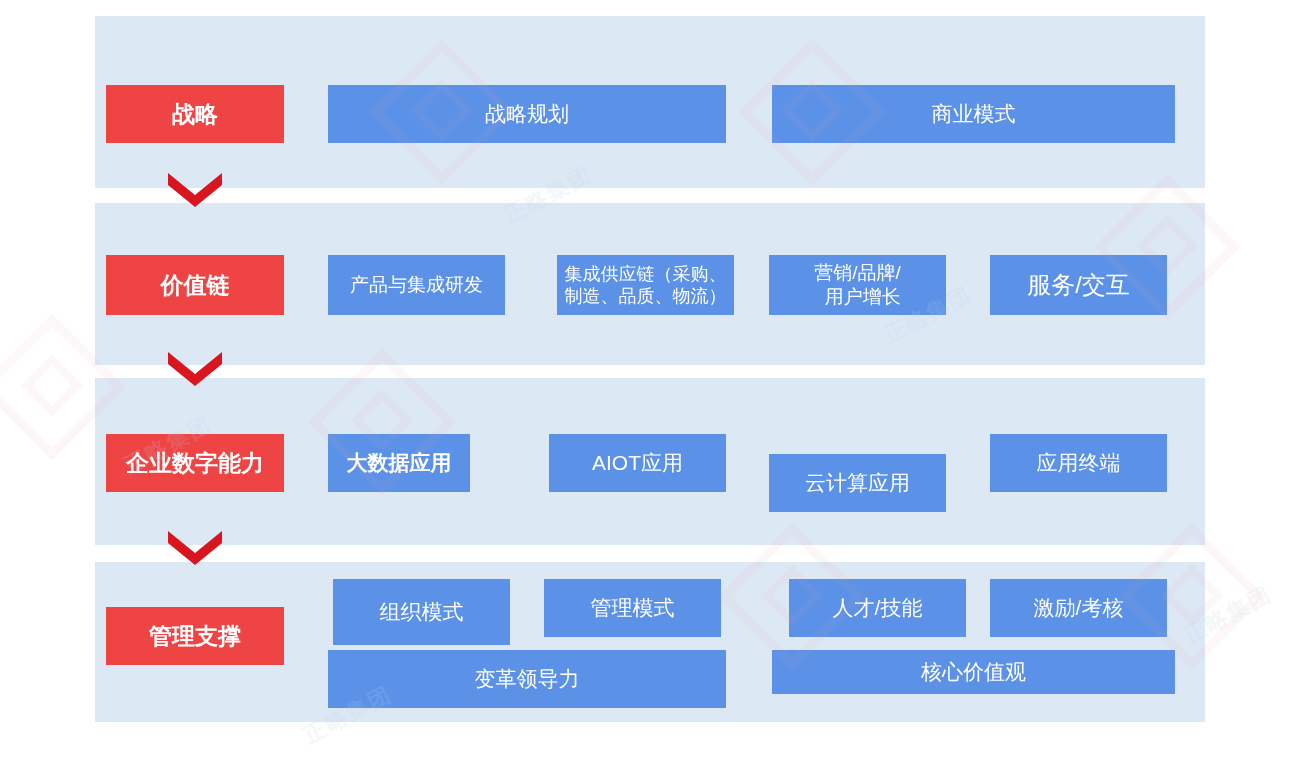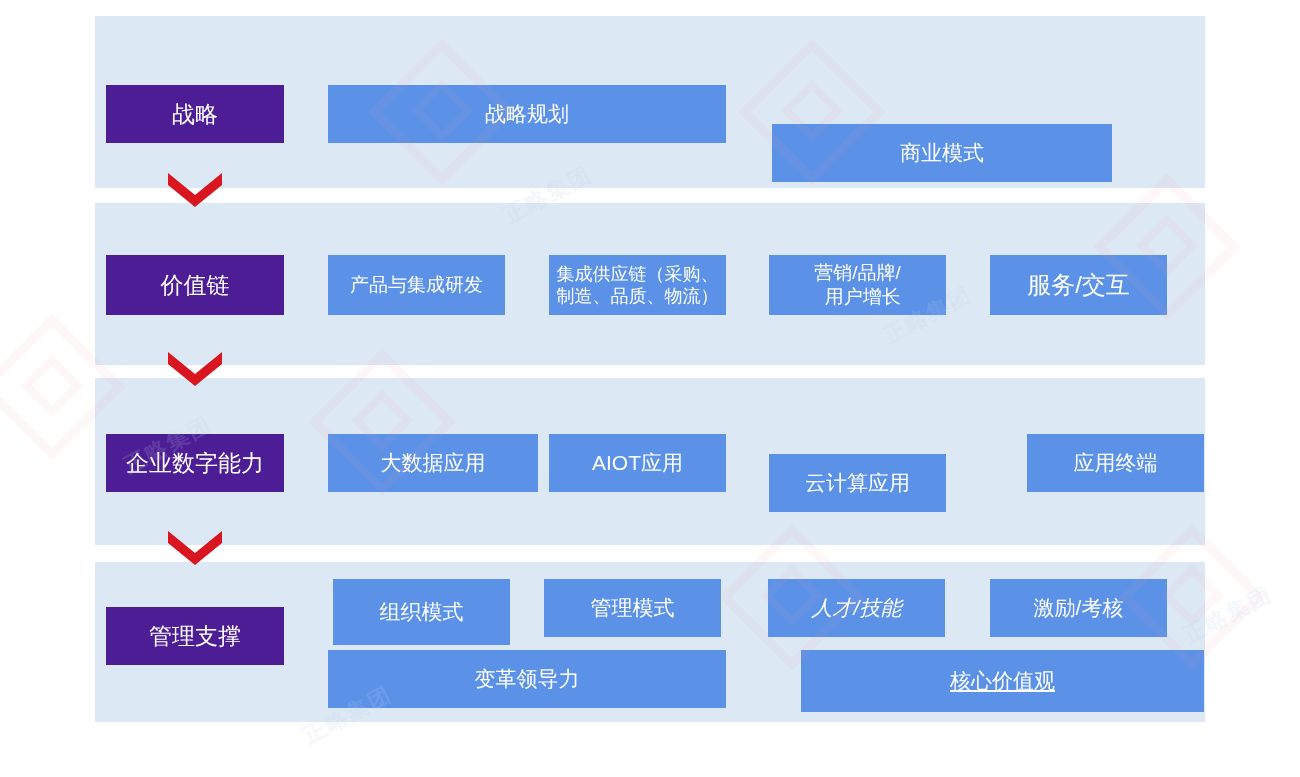--- a/index.html
+++ b/index.html
@@ -75,31 +75,31 @@
     align-items: center;
     justify-content: center;
     text-align: center;
     color: #ffffff;
     z-index: 3;
     line-height: 1.25;
     box-sizing: border-box;
     padding: 2px 6px;
   }
   .box-label {
-    background: #4c1d95;
-    font-weight: 400;
+    background: #ef4444;
+    font-weight: 700;
     font-size: 23px;
     text-align: right;
   }
   .box-item {
     background: #5b92e8;
     font-weight: 400;
     font-size: 21px;
   }
-  .box-item.small { font-size: 18px; font-weight: 500; }
+  .box-item.small { font-size: 18px; font-weight: 500; margin-left: 8px; }
 
   
   .arrow-chevron {
     position: absolute;
     width: 54px;
     height: 34px;
     z-index: 4;
   }
   .arrow-chevron svg { display: block; width: 100%; height: 100%; }
 </style>
@@ -125,21 +125,21 @@
 
   <div class="band" id="band-0"></div>
   <div class="band" id="band-1"></div>
   <div class="band" id="band-2"></div>
   <div class="band" id="band-3"></div>
 
   <div class="box box-label" style="left:106px; top:85px; width:178px; height:58px;">战略</div>
 
   <div class="box box-item" style="left:328px; top:85px; width:398px; height:58px;">战略规划</div>
 
-  <div class="box box-item" style="left:772px; top:85px; width:340px; height:58px;margin-top:39px;">商业模式</div>
+  <div class="box box-item" style="left:772px; top:85px; width:403px; height:58px;">商业模式</div>
 
   <div class="arrow-chevron" style="left:168px; top:173px;">
     <svg viewBox="0 0 54 34" xmlns="http://www.w3.org/2000/svg" aria-hidden="true">
       <polygon points="0,0 27,22 54,0 54,12 27,34 0,12" fill="#D9161F"></polygon>
     </svg>
   </div>
 
   <div class="box box-label" style="left:106px; top:255px; width:178px; height:60px;">价值链</div>
 
   <div class="box box-item" style="left:328px; top:255px; width:177px; height:60px; font-size:19px;">产品与集成研发</div>
@@ -153,41 +153,41 @@
   <div class="box box-item" style="left:990px; top:255px; width:177px; height:60px; font-size:24px;">服务/交互</div>
 
   <div class="arrow-chevron" style="left:168px; top:352px;">
     <svg viewBox="0 0 54 34" xmlns="http://www.w3.org/2000/svg" aria-hidden="true">
       <polygon points="0,0 27,22 54,0 54,12 27,34 0,12" fill="#D9161F"></polygon>
     </svg>
   </div>
 
   <div class="box box-label" style="left:106px; top:434px; width:178px; height:58px;">企业数字能力</div>
 
-  <div class="box box-item" style="left:328px; top:434px; width:210px; height:58px;">大数据应用</div>
+  <div class="box box-item" style="left:328px; top:434px; width:142px; height:58px;font-weight:bold;">大数据应用</div>
 
   <div class="box box-item" style="left:549px; top:434px; width:177px; height:58px;">AIOT应用</div>
 
   <div class="box box-item" style="left:769px; top:434px; width:177px; height:58px;margin-top:20px;">云计算应用</div>
 
-  <div class="box box-item" style="left:990px; top:434px; width:177px; height:58px;margin-left:37px;">应用终端</div>
+  <div class="box box-item" style="left:990px; top:434px; width:177px; height:58px;">应用终端</div>
 
   <div class="arrow-chevron" style="left:168px; top:531px;">
     <svg viewBox="0 0 54 34" xmlns="http://www.w3.org/2000/svg" aria-hidden="true">
       <polygon points="0,0 27,22 54,0 54,12 27,34 0,12" fill="#D9161F"></polygon>
     </svg>
   </div>
 
   <div class="box box-label" style="left:106px; top:607px; width:178px; height:58px;">管理支撑</div>
 
   <div class="box box-item" style="left:333px; top:579px; width:177px; height:66px;">组织模式</div>
 
   <div class="box box-item" style="left:544px; top:579px; width:177px; height:58px;">管理模式</div>
 
-  <div class="box box-item" style="left:768px; top:579px; width:177px; height:58px;font-style:italic;">人才/技能</div>
+  <div class="box box-item" style="left:789px; top:579px; width:177px; height:58px;">人才/技能</div>
 
   <div class="box box-item" style="left:990px; top:579px; width:177px; height:58px;">激励/考核</div>
 
   <div class="box box-item" style="left:328px; top:650px; width:398px; height:58px;">变革领导力</div>
 
-  <div class="box box-item" style="left:801px; top:650px; width:403px; height:62px;text-decoration:underline;">核心价值观</div>
+  <div class="box box-item" style="left:772px; top:650px; width:403px; height:44px;">核心价值观</div>
 
 </div>
 
 </body></html>

